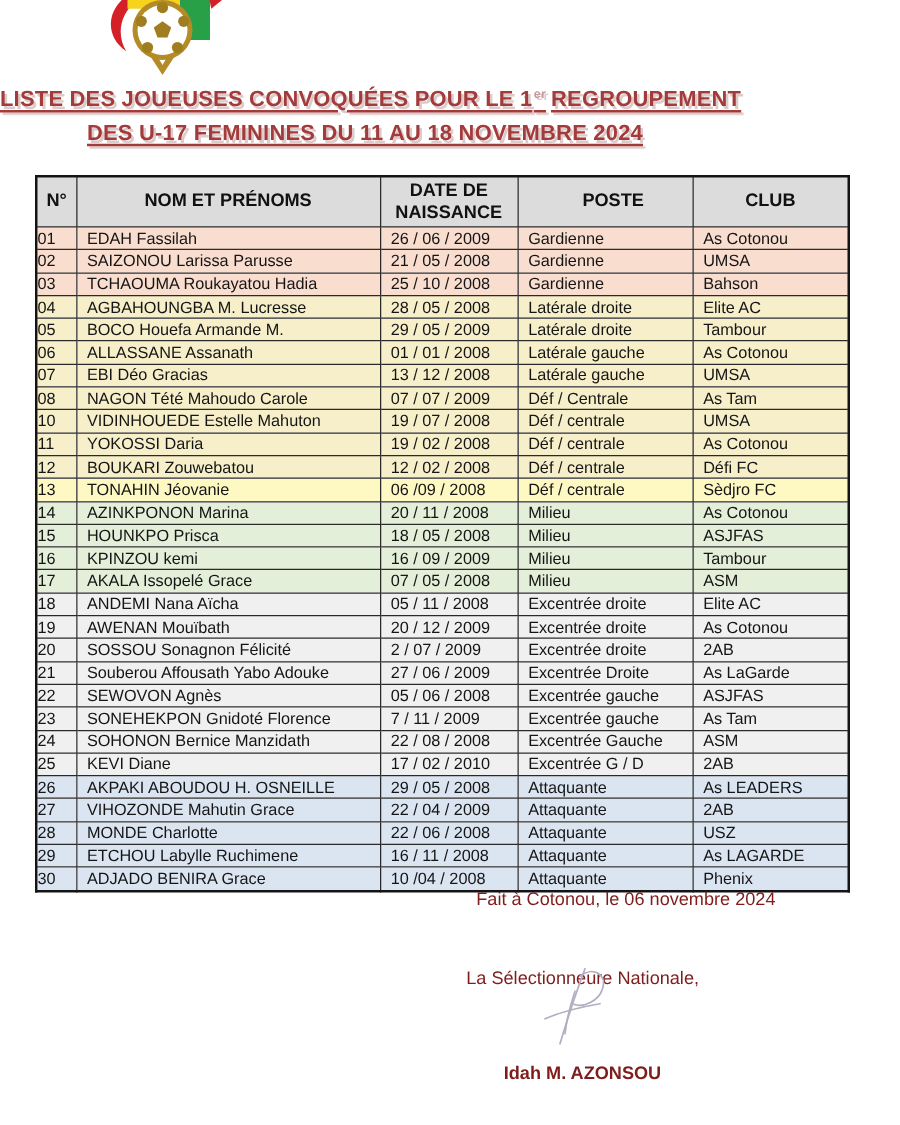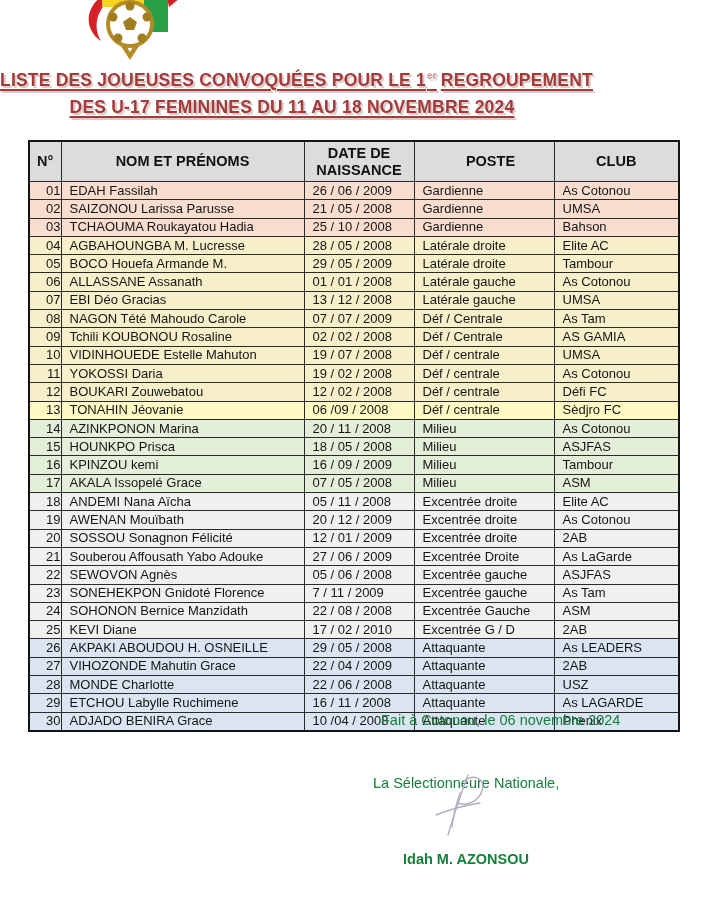--- a/index.html
+++ b/index.html
@@ -31,24 +31,24 @@
   }
   .roster th, .roster td { border:1px solid #2a2a2a; }
   .roster th {
     height:39px; font-size:14.5px; line-height:17px; font-weight:bold;
     text-align:center; vertical-align:middle; padding:0 2px;
   }
   .roster td {
     height:17.3px; font-size:13px; line-height:16px; vertical-align:middle;
     padding:0 2px 0 8px; white-space:nowrap; overflow:hidden; color:#151515;
   }
-  .roster td.num { text-align:right; padding:0; }
+  .roster td.num { text-align:left; padding:0; }
 
   
-  .footer-text { position:absolute; font-size:14.5px; color:#15803d; white-space:nowrap; }
+  .footer-text { position:absolute; font-size:14.5px; color:#7f1d1d; white-space:nowrap; }
   .fait   { top:712px; left:381px; }
   .role   { top:729px; left:373px;margin-top:46px; }
   .signer { top:851px; left:403px; font-weight:bold; }
   .signature { position:absolute; top:773px; left:428px; }
 </style>
 </head>
 <body>
 
 <div class="page">
 
@@ -146,27 +146,20 @@
           <td>UMSA</td>
         </tr>
         <tr style="background: rgb(246, 239, 202);">
           <td class="num">08</td>
           <td>NAGON Tété Mahoudo Carole</td>
           <td>07 / 07 / 2009</td>
           <td>Déf / Centrale</td>
           <td>As Tam</td>
         </tr>
         <tr style="background: rgb(246, 239, 202);">
-          <td class="num">09</td>
-          <td>Tchili KOUBONOU Rosaline</td>
-          <td>02 / 02 / 2008</td>
-          <td>Déf / Centrale</td>
-          <td>AS GAMIA</td>
-        </tr>
-        <tr style="background: rgb(246, 239, 202);">
           <td class="num">10</td>
           <td>VIDINHOUEDE Estelle Mahuton</td>
           <td>19 / 07 / 2008</td>
           <td>Déf / centrale</td>
           <td>UMSA</td>
         </tr>
         <tr style="background: rgb(246, 239, 202);">
           <td class="num">11</td>
           <td>YOKOSSI Daria</td>
           <td>19 / 02 / 2008</td>
@@ -225,21 +218,21 @@
         <tr style="background: rgb(240, 240, 240);">
           <td class="num">19</td>
           <td>AWENAN Mouïbath</td>
           <td>20 / 12 / 2009</td>
           <td>Excentrée droite</td>
           <td>As Cotonou</td>
         </tr>
         <tr style="background: rgb(240, 240, 240);">
           <td class="num">20</td>
           <td>SOSSOU Sonagnon Félicité</td>
-          <td>12 / 01 / 2009</td>
+          <td>2 / 07 / 2009</td>
           <td>Excentrée droite</td>
           <td>2AB</td>
         </tr>
         <tr style="background: rgb(240, 240, 240);">
           <td class="num">21</td>
           <td>Souberou Affousath Yabo Adouke</td>
           <td>27 / 06 / 2009</td>
           <td>Excentrée Droite</td>
           <td>As LaGarde</td>
         </tr>

